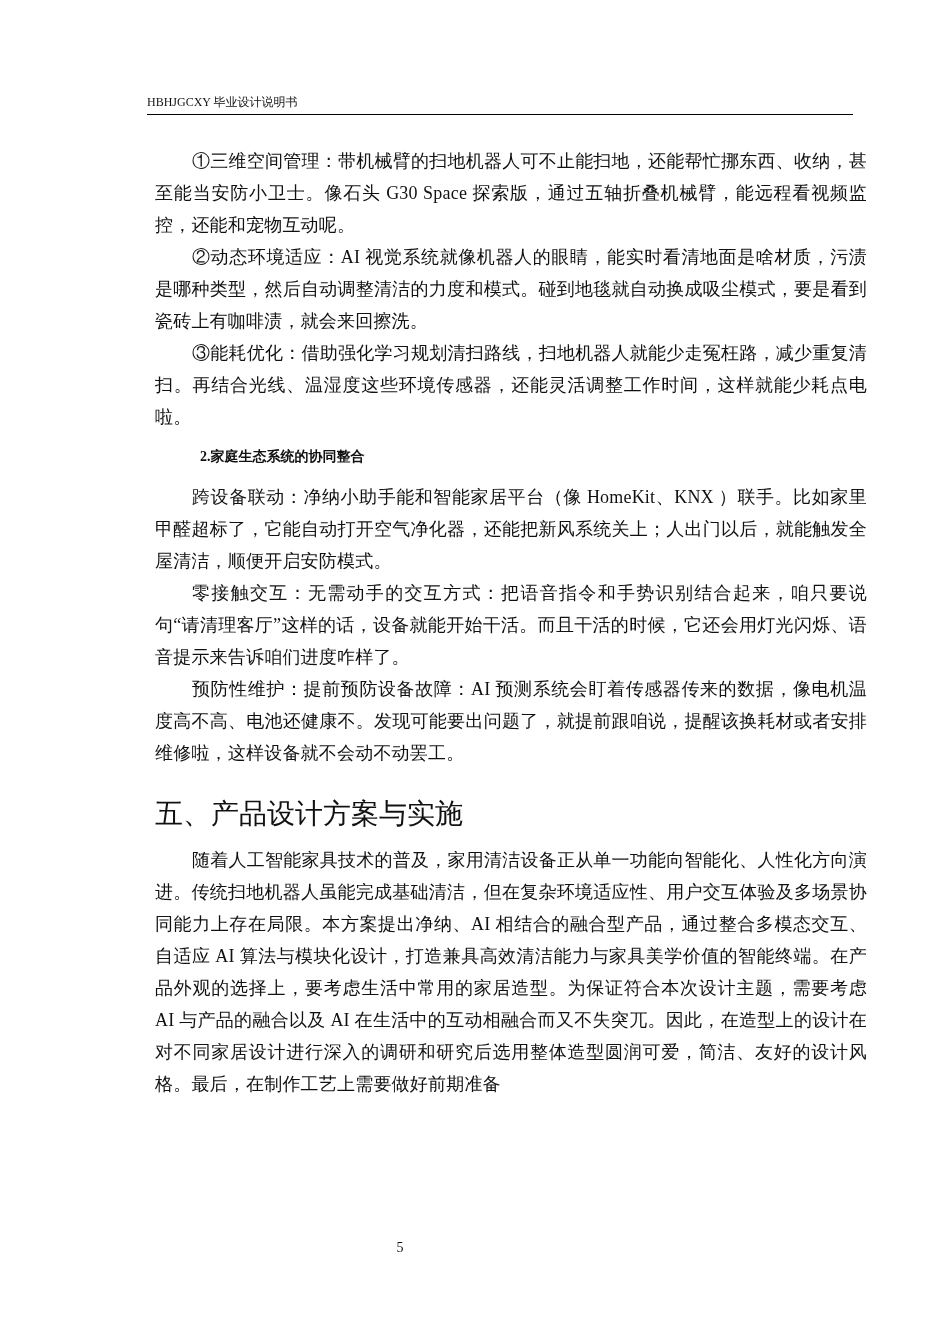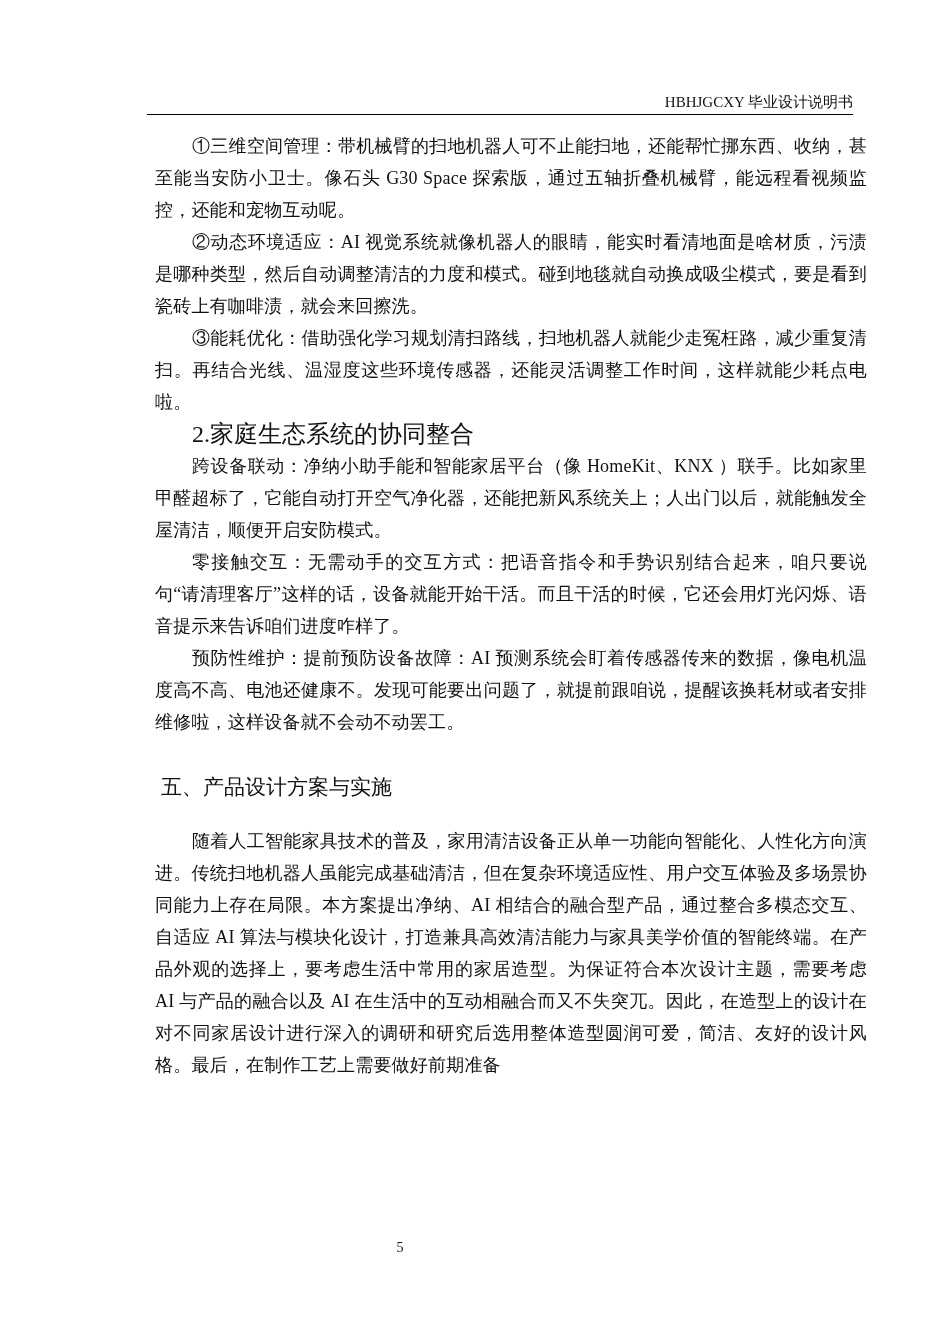--- a/index.html
+++ b/index.html
@@ -1,26 +1,26 @@
 <!DOCTYPE html>
 <html><head>
   <meta charset="utf-8">
   <style>
     html, body { margin: 0; padding: 0; background: #ffffff; }
     body { width: 950px; height: 1344px; position: relative; overflow: hidden;
       font-family: "Liberation Serif", "DejaVu Serif", serif; color: #111; }
-    .page-header { position: absolute; left: 147px; width: 706px; top: 92px; text-align: right;
-      font-size: 15px; line-height: 20px; }
+    .page-header { position: absolute; left: 147px; width: 706px; top: 92px; text-align: left;
+      font-size: 12px; line-height: 20px; }
     .header-rule { position: absolute; left: 147px; width: 706px; top: 114px; height: 0;
       border-top: 1px solid #000; }
-    .body { position: absolute; left: 155px; width: 712px; top: 130px; }
+    .body { position: absolute; left: 155px; width: 712px; top: 145px; }
     .para { font-size: 18px; line-height: 32px; text-indent: 37px; margin: 0; text-align: justify; letter-spacing: 0.2px; }
-    .subhead { font-size: 24px; line-height: 32px; text-indent: 37px; margin: 0; }
-    .section-title { font-family: Liberation Mono, monospace; font-size: 21px; font-weight: normal;
-      margin: 6px; line-height: 32px; }
+    .subhead { font-size: 14px; line-height: 32px; text-indent: 37px; margin: 8px; font-weight: bold; }
+    .section-title { font-family: Liberation Serif, serif; font-size: 28px; font-weight: normal;
+      margin: 0; line-height: 32px; }
     .gap-before-section { height: 29px; }
     .gap-after-section { height: 14px; }
     .page-number { position: absolute; left: 370px; width: 60px; top: 1240px; text-align: center; font-size: 14px; }
   </style>
 </head>
 <body>
 
 <div class="page-header">HBHJGCXY 毕业设计说明书</div>
 <div class="header-rule"></div>
 

